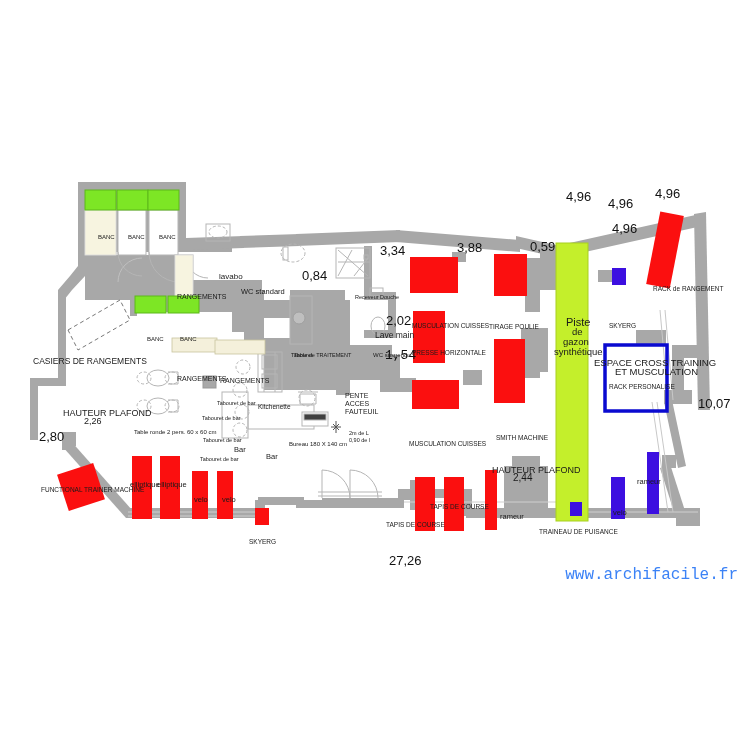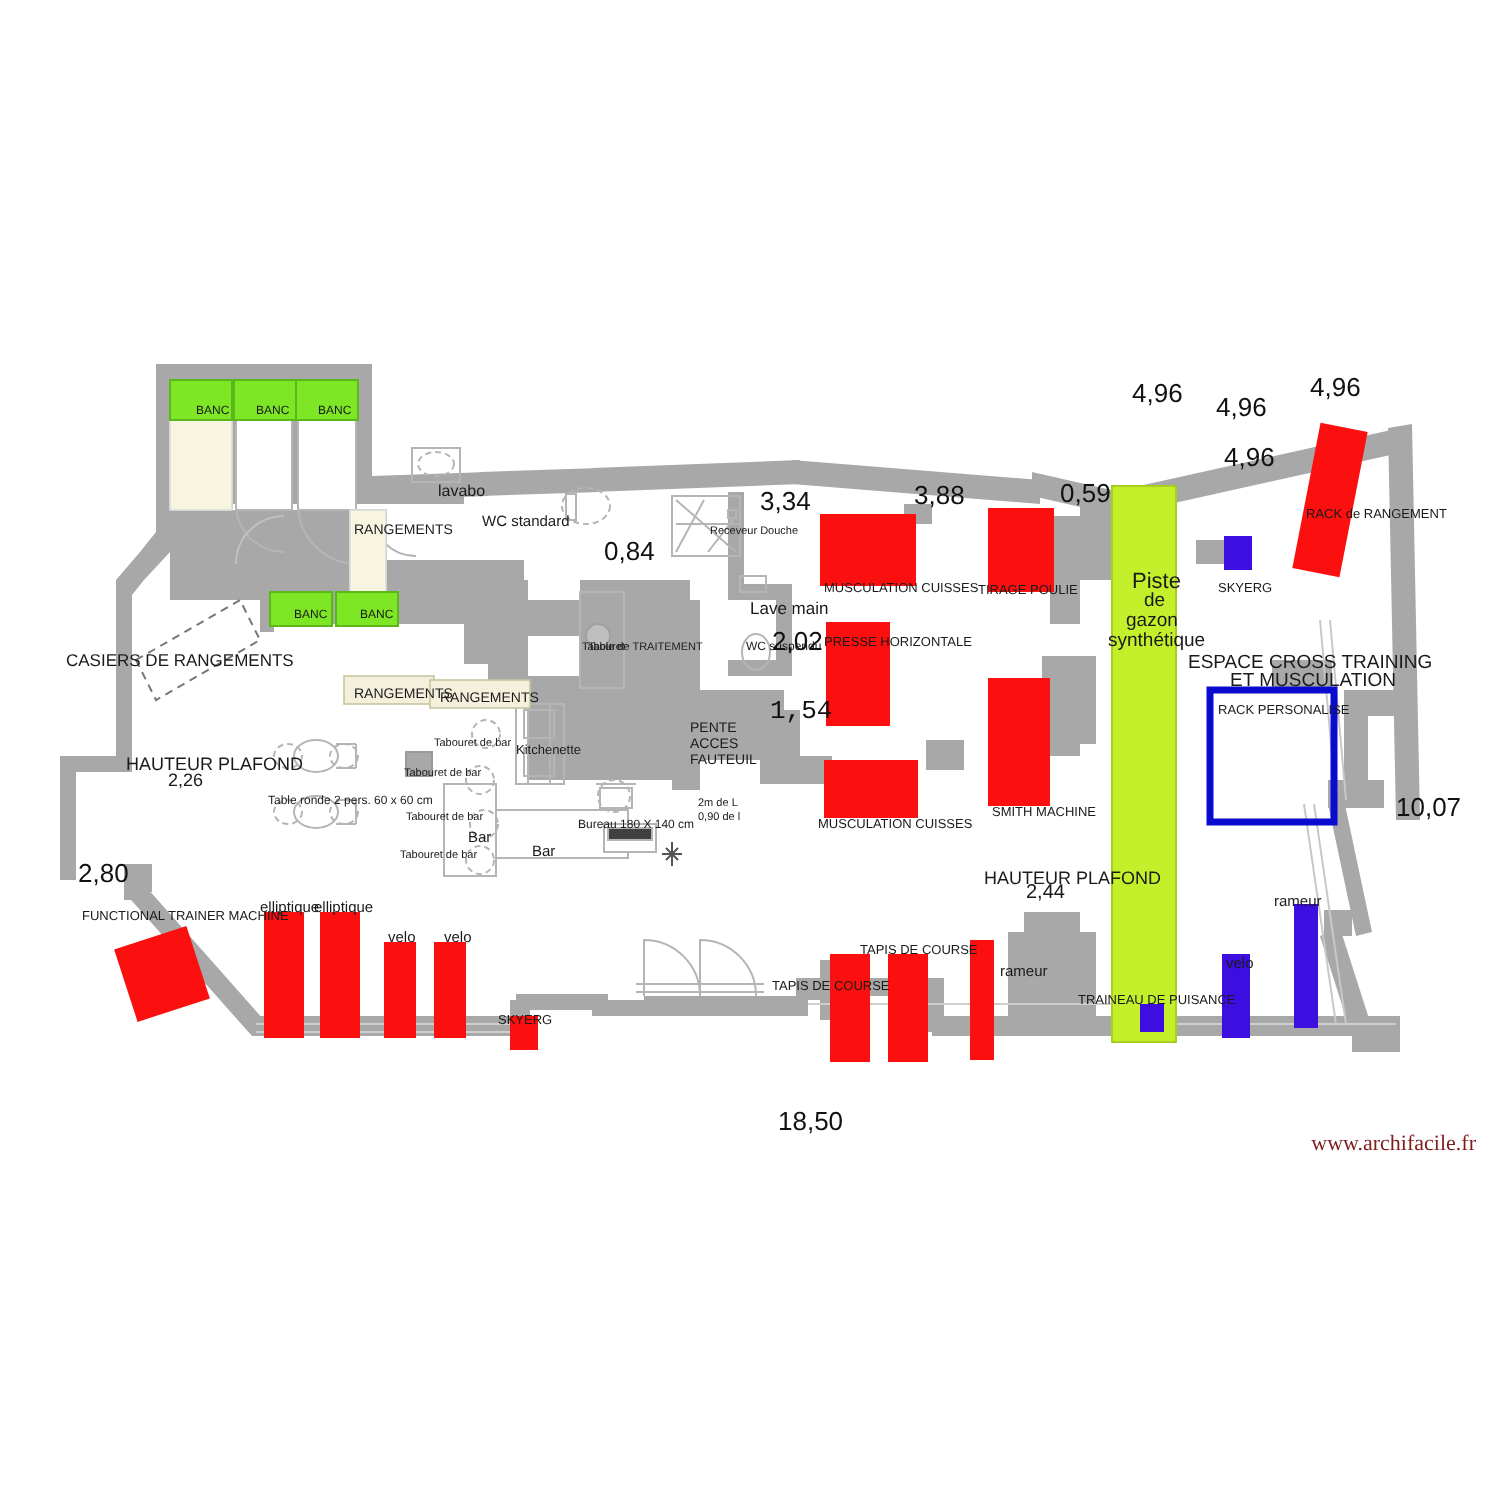--- a/index.html
+++ b/index.html
@@ -2,23 +2,23 @@
 <html><head>
 <meta charset="utf-8">
 <style>
   html,body{margin:0;padding:0;background:#ffffff;}
   body{
     font-family:"Liberation Sans", sans-serif;
     width:750px;height:750px;overflow:hidden;position:relative;
   }
   #plan{position:absolute;left:0;top:0;width:750px;height:750px;}
   .lbl{position:absolute;font-family:"Liberation Sans",sans-serif;color:#1a1a1a;
-       white-space:nowrap;transform-origin:0 0;pointer-events:none;}
-  .watermark{position:absolute;right:12px;top:566px;font-size:11px;color:#7f1d1d;
-       font-family:Liberation Serif, serif;}
+       white-space:nowrap;transform-origin:0 0;pointer-events:none;margin-top:31px;}
+  .watermark{position:absolute;right:12px;top:566px;font-size:16px;color:#3b82f6;
+       font-family:Liberation Mono, monospace;}
   .dim{position:absolute;font-size:11.5px;color:#111;white-space:nowrap;}
   .dimbig{font-size:13px;}
 </style>
 </head>
 <body>
 
 <svg id="plan" viewBox="0 0 750 750" xmlns="http://www.w3.org/2000/svg">
   <rect x="0" y="0" width="750" height="750" fill="#ffffff"></rect>
 
   <g id="walls" fill="#a8a8a8" stroke="none">
@@ -294,16 +294,16 @@
     <div class="dim dimbig" style="left: 457px; top: 240px;">3,88</div>
     <div class="dim dimbig" style="left: 530px; top: 239px;">0,59</div>
     <div class="dim dimbig" style="left: 566px; top: 189px;">4,96</div>
     <div class="dim dimbig" style="left: 608px; top: 196px;">4,96</div>
     <div class="dim dimbig" style="left: 655px; top: 186px;">4,96</div>
     <div class="dim dimbig" style="left: 612px; top: 221px;">4,96</div>
     <div class="dim dimbig" style="left: 386px; top: 313px;">2,02</div>
     <div class="dim dimbig" style="left: 385px; top: 348px; font-family: Liberation Mono, monospace;">1,54</div>
     <div class="dim dimbig" style="left: 698px; top: 396px;">10,07</div>
     <div class="dim dimbig" style="left: 39px; top: 429px;">2,80</div>
-    <div class="dim dimbig" style="left: 389px; top: 553px;">18,50</div>
+    <div class="dim dimbig" style="left: 389px; top: 553px;">27,26</div>
   </div>
 
 <div class="watermark">www.archifacile.fr</div>
 
 </body></html>

